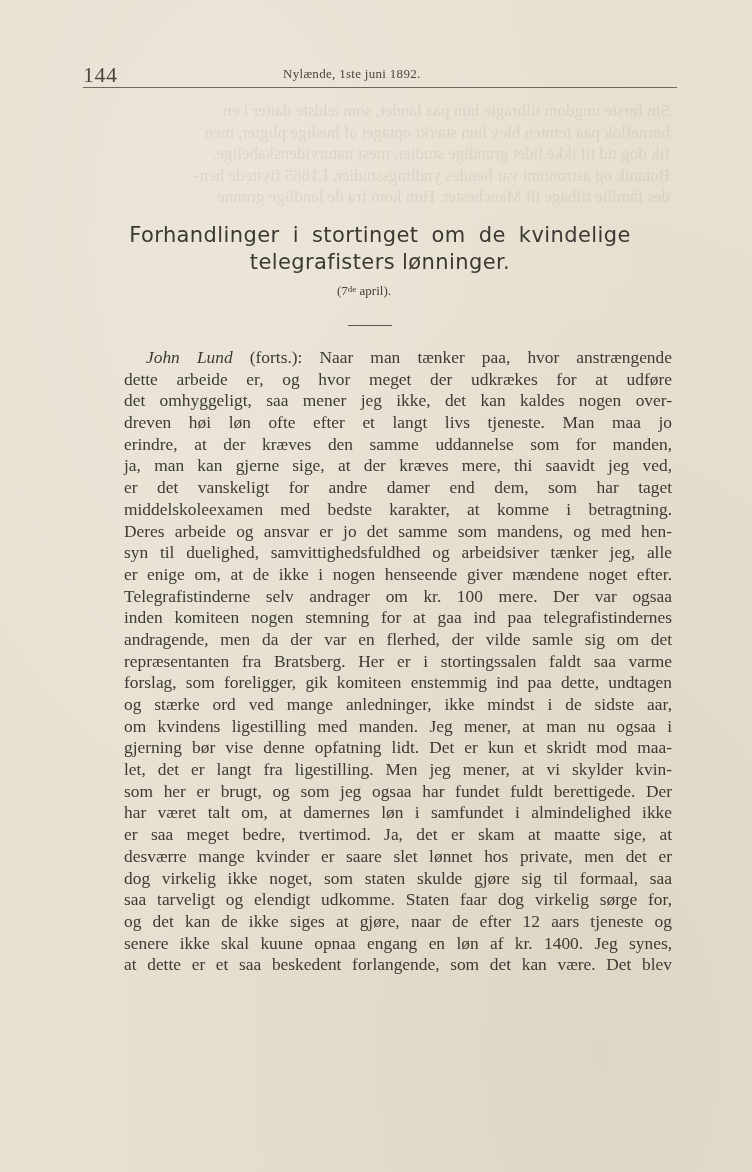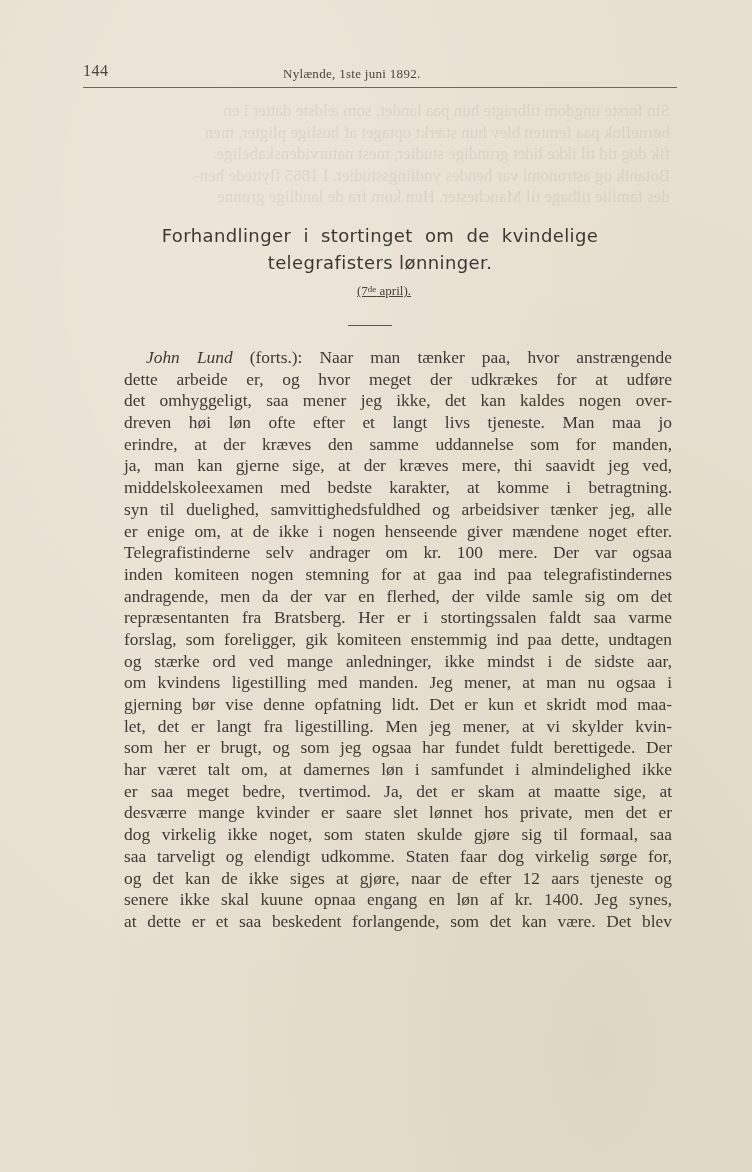--- a/index.html
+++ b/index.html
@@ -23,42 +23,42 @@
       color: rgba(90,80,65,0.10);
       font-size: 17px; line-height: 21.6px;
       text-align: justify;
       pointer-events: none;
     }
     .running-head {
       position: absolute; left: 83px; top: 60px; width: 594px; height: 26px;
     }
     .page-number {
       position: absolute; left: 0; top: 2px;
-      font-size: 16px; color: #4a463f; letter-spacing: 0.5px;
+      font-size: 22px; color: #4a463f; letter-spacing: 0.5px;
     }
     .journal-line {
       position: absolute; left: 200px; top: 6px;
       font-size: 13px; color: #4a463f; letter-spacing: 0.3px;
     }
     .head-rule {
       position: absolute; left: 0; top: 27px; width: 594px; height: 0;
       border-top: 1.3px solid #6d675c;
     }
     .title {
       position: absolute; left: 80px; top: 222px; width: 600px;
       text-align: center;
       font-family: "DejaVu Sans", "Liberation Sans", sans-serif;
-      font-size: 18px; line-height: 27px; color: #3b3832;
+      font-size: 21px; line-height: 27px; color: #3b3832;
       letter-spacing: 0.4px;
     }
     .title .l1 { display: block; word-spacing: 6px; }
     .title .l2 { display: block; }
     .date {
-      position: absolute; left: 84px; top: 283px; width: 600px;
-      text-align: center; font-size: 13px; color: #45413a; text-decoration: underline;
+      position: absolute; left: 64px; top: 283px; width: 600px;
+      text-align: center; font-size: 13px; color: #45413a;
     }
     .date sup { font-size: 9px; vertical-align: 3px; }
     .section-rule {
       position: absolute; left: 348px; top: 325px; width: 44px; height: 0;
       border-top: 1px solid #5d584f;
     }
     .body-text {
       position: absolute; left: 80px; top: 347px; width: 592px;
       font-size: 17.4px; line-height: 21.7px; color: #3d3a34;
       text-align: justify;
@@ -101,21 +101,23 @@
 
   <div class="section-rule"></div>
 
   <div class="body-text">
     <span class="line indent"><span class="speaker">John Lund</span><span> (forts.):</span> <span>Naar man tænker paa, hvor anstrængende</span></span>
     <span class="line">dette arbeide er, og hvor meget der udkrækes for at udføre</span>
     <span class="line">det omhyggeligt, saa mener jeg ikke, det kan kaldes nogen over-</span>
     <span class="line">dreven høi løn ofte efter et langt livs tjeneste. Man maa jo</span>
     <span class="line">erindre, at der kræves den samme uddannelse som for manden,</span>
     <span class="line">ja, man kan gjerne sige, at der kræves mere, thi saavidt jeg ved,</span>
+    <span class="line">er det vanskeligt for andre damer end dem, som har taget</span>
     <span class="line">middelskoleexamen med bedste karakter, at komme i betragtning.</span>
+    <span class="line">Deres arbeide og ansvar er jo det samme som mandens, og med hen-</span>
     <span class="line">syn til duelighed, samvittighedsfuldhed og arbeidsiver tænker jeg, alle</span>
     <span class="line">er enige om, at de ikke i nogen henseende giver mændene noget efter.</span>
     <span class="line">Telegrafistinderne selv andrager om kr. 100 mere. Der var ogsaa</span>
     <span class="line">inden komiteen nogen stemning for at gaa ind paa telegrafistindernes</span>
     <span class="line">andragende, men da der var en flerhed, der vilde samle sig om det</span>
     <span class="line">repræsentanten fra Bratsberg. Her er i stortingssalen faldt saa varme</span>
     <span class="line">forslag, som foreligger, gik komiteen enstemmig ind paa dette, undtagen</span>
     <span class="line">og stærke ord ved mange anledninger, ikke mindst i de sidste aar,</span>
     <span class="line">om kvindens ligestilling med manden. Jeg mener, at man nu ogsaa i</span>
     <span class="line">gjerning bør vise denne opfatning lidt. Det er kun et skridt mod maa-</span>

